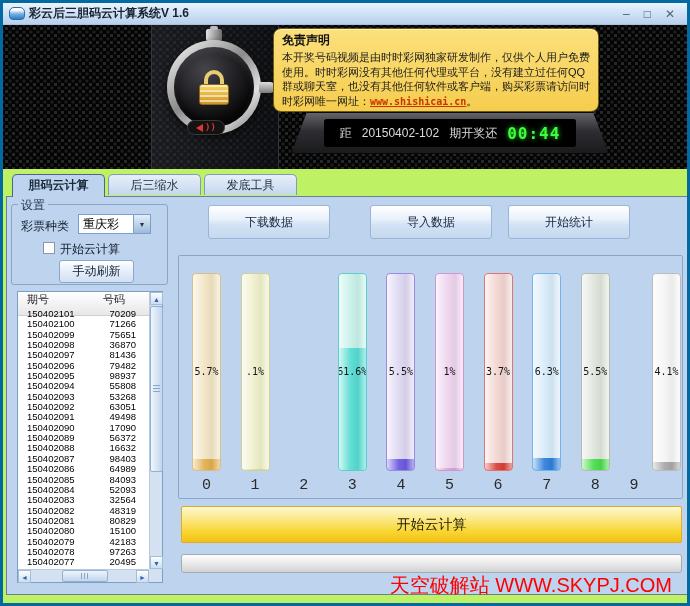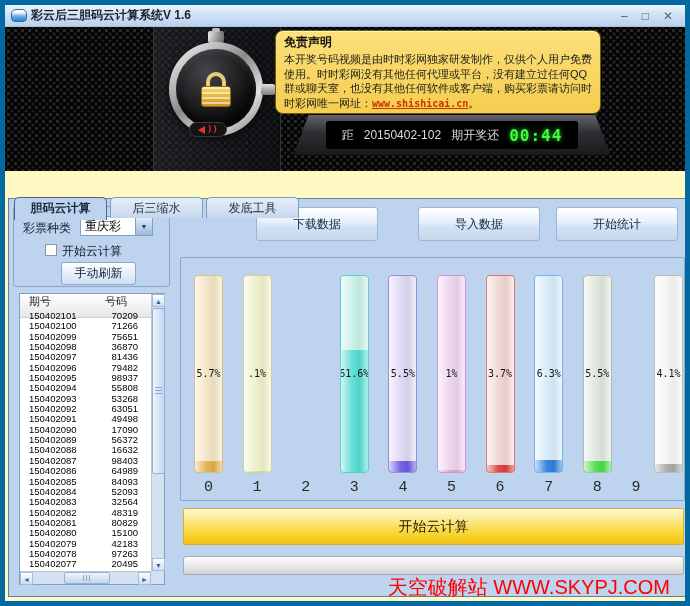--- a/index.html
+++ b/index.html
@@ -1,18 +1,18 @@
 <!DOCTYPE html>
 <html><head>
 <meta charset="utf-8">
 <style>
   * { box-sizing: border-box; margin: 0; padding: 0; }
   body { background: #ffffff; font-family: "Liberation Sans", sans-serif; }
-  #window { position: relative; width: 690px; height: 606px; background: #fef9c3;
-            border: 5px solid #0369a1; overflow: hidden; font-family: "Liberation Sans", sans-serif; }
+  #window { position: relative; width: 690px; height: 606px; background: #bef264;
+            border: 3px solid #0369a1; overflow: hidden; font-family: "Liberation Sans", sans-serif; }
 
   
   .titlebar { position: absolute; left: 0; top: 0; width: 100%; height: 22px;
               background: linear-gradient(#eaf4fe, #cfe1f6 50%, #b9d0ec);
               display: flex; align-items: center; padding: 0 6px; border-bottom: 1px solid #a8c0dc; }
   .app-icon { width: 16px; height: 13px; border-radius: 5px 5px 4px 4px; margin-right: 4px;
               background: linear-gradient(#fdfdfd 20%, #6fb0e8 55%, #2f7ec0); border: 1px solid #2f6ea8; }
   .wtitle { font-size: 12px; font-weight: bold; color: #16222e; }
   .winctl { margin-left: auto; display: flex; gap: 14px; font-size: 12px; color: #53636f; padding-right: 6px; }
   .winctl span { cursor: default; line-height: 20px; }
@@ -66,21 +66,21 @@
                background: linear-gradient(#646468, #2e2e32 45%, #191a1c); border: 1px solid #0a0a0a;
                border-radius: 4px; clip-path: polygon(16px 0, calc(100% - 16px) 0, 100% 100%, 0 100%);
                display: flex; align-items: center; justify-content: center; }
   .lcd { width: 252px; height: 28px; background: #000; border-radius: 3px; display: flex;
          align-items: center; justify-content: center; gap: 10px; color: #dcdcdc; font-size: 12px;
          box-shadow: inset 0 0 5px #000; }
   .led { color: #3cff3c; font: bold 16px "DejaVu Sans Mono", monospace; letter-spacing: 1px;
          text-shadow: 0 0 5px rgba(60,255,60,.8); }
 
   
-  .tabbar { position: absolute; left: 9px; top: 171px; height: 33px; display: flex; gap: 3px; z-index: 3; margin-top: 21px; }
+  .tabbar { position: absolute; left: 9px; top: 171px; height: 33px; display: flex; gap: 3px; z-index: 3; }
   .tab { min-width: 93px; height: 21px; line-height: 21px; text-align: center; font-size: 12px;
          color: #1a2a3a; background: linear-gradient(#e7eff9, #c5d7ed); cursor: pointer;
          border: 1px solid #7e9cbe; border-bottom: none; border-radius: 5px 5px 0 0; padding: 0 3px; }
   .tab.active { font-weight: bold; background: #bdd3ee; height: 23px; border-color: #4f6488; }
 
   .panel { position: absolute; left: 3px; top: 193px; width: 683px; height: 399px;
            border: 1px solid #67809c; background: #bdd3ee; }
 
   
   .group { position: absolute; left: 8px; top: 201px; width: 157px; height: 81px;
@@ -127,21 +127,21 @@
   .hthumb { position: absolute; left: 44px; top: 0; width: 46px; height: 12px; cursor: pointer;
             background: linear-gradient(#eef5fc, #c3d6ec); border: 1px solid #93b1d2; border-radius: 2px; }
   .hgrip { position: absolute; left: 50%; top: 2px; bottom: 2px; width: 7px; margin-left: -4px;
            background: repeating-linear-gradient(90deg, #8aa6c6 0 1px, rgba(0,0,0,0) 1px 3px); }
   .scorner { position: absolute; right: 0; bottom: 0; width: 13px; height: 13px; background: #d3e1f1; }
 
   
   .action { position: absolute; top: 202px; width: 122px; height: 34px; cursor: pointer;
             background: linear-gradient(#ffffff, #e9f1fb 40%, #d2e2f4 60%, #c6d8ee);
             border: 1px solid #9ab6d6; border-radius: 3px; font-size: 12px; color: #14243a;
-            font-family: inherit; margin-left: 46px; }
+            font-family: inherit; }
   .a1 { left: 205px; } .a2 { left: 367px; } .a3 { left: 505px; }
 
   
   .chart { position: absolute; left: 175px; top: 252px; width: 505px; height: 244px;
            border: 1px solid #8aa6c8; border-radius: 2px; }
   .barwrap { position: absolute; top: 17px; width: 29px; height: 222px; }
   .bar { position: relative; width: 29px; height: 198px; border-radius: 4px; border: 1px solid #999;
          overflow: hidden; }
   .bar::after { content: ""; position: absolute; inset: 0; border-radius: 3px; pointer-events: none;
                 background: linear-gradient(90deg, rgba(255,255,255,.75), rgba(255,255,255,.08) 42%,

